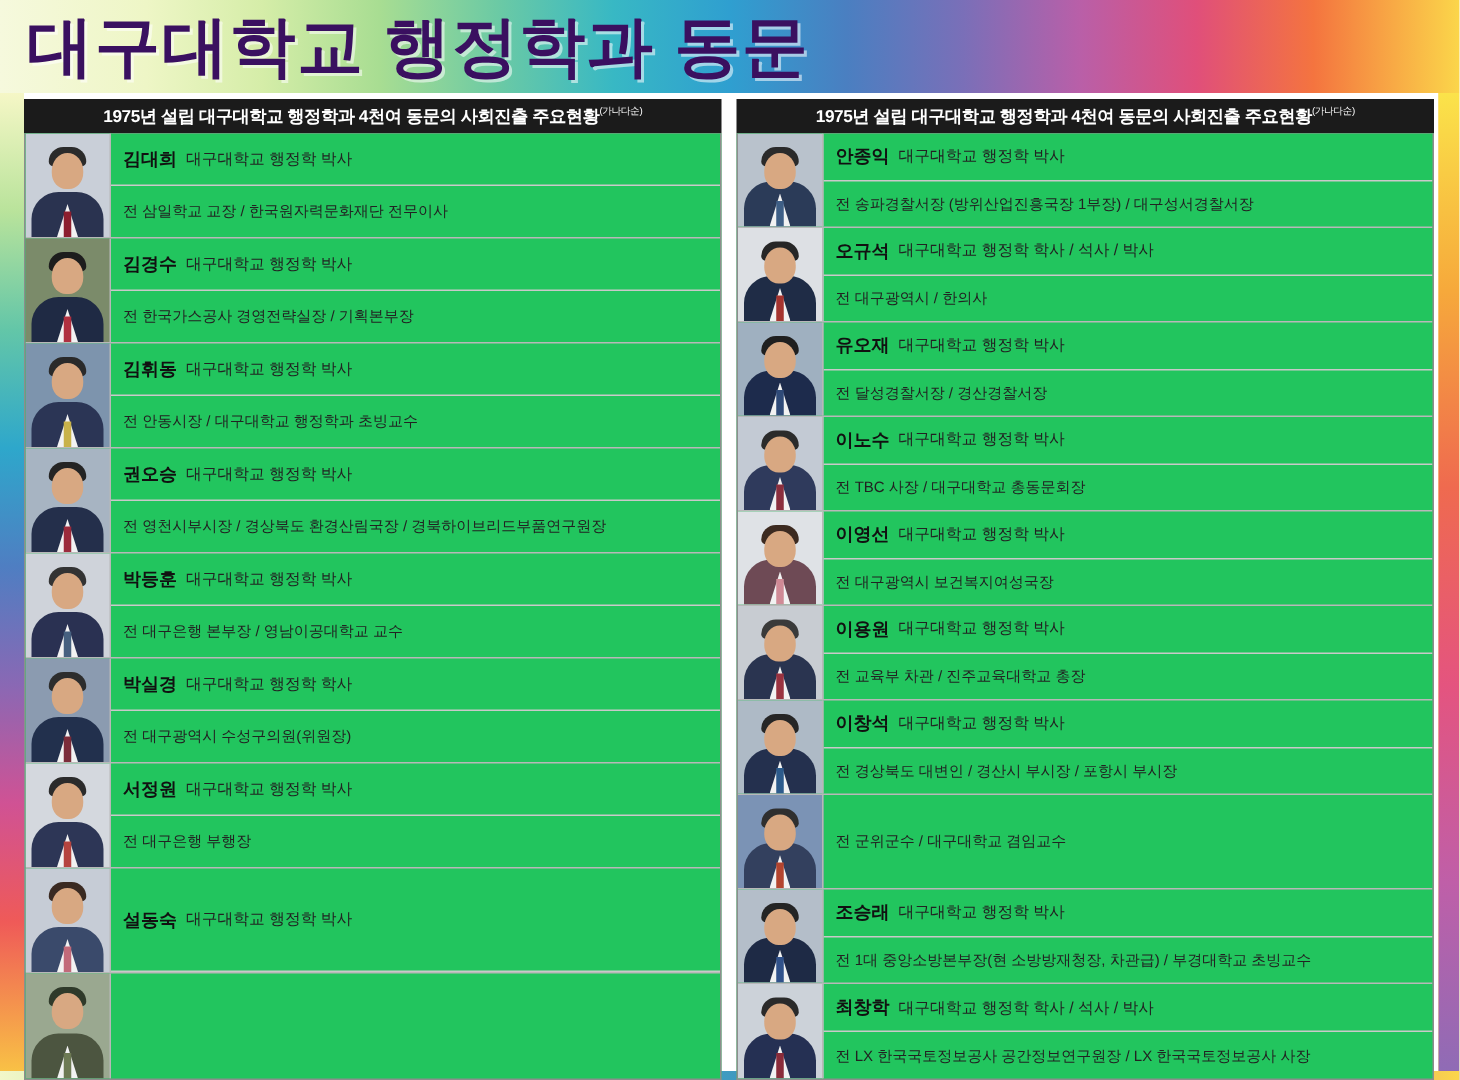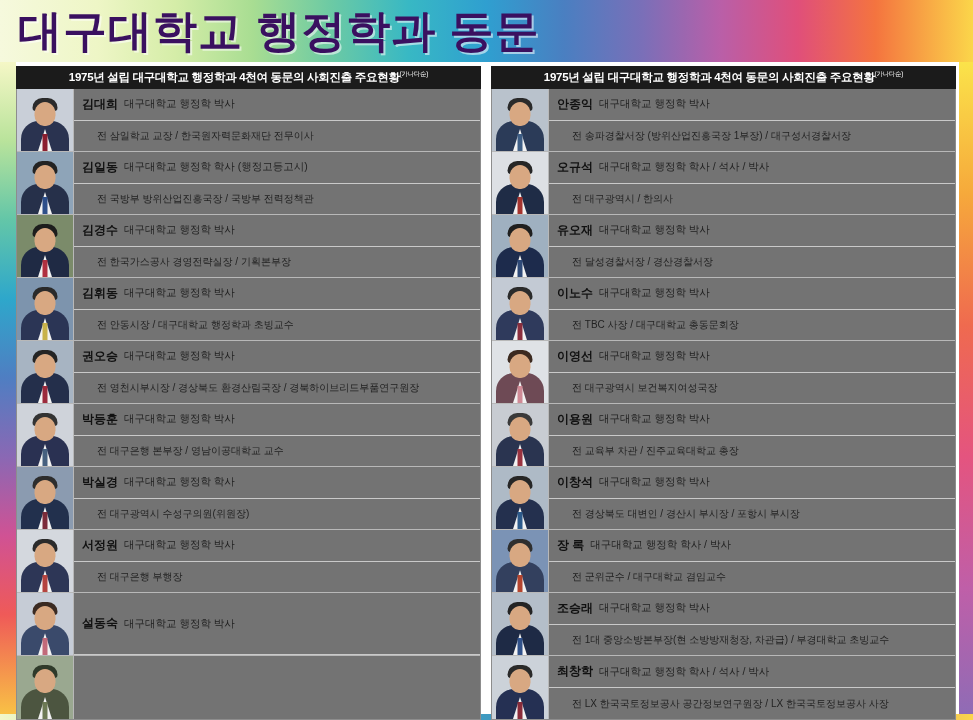--- a/index.html
+++ b/index.html
@@ -136,21 +136,21 @@
     font-size: 6.5px;
     font-weight: normal;
     vertical-align: super;
   }
   .table {
     border: 1px solid #8d8d8d;
     border-top: none;
     flex: 1;
     display: flex;
     flex-direction: column;
-    background: #737373;
+    background: #22c55e;
     overflow: hidden;
   }
   .row {
     display: flex;
     border-bottom: 1px solid #b8b8b8;
     height: 70px;
     box-sizing: border-box;
   }
   .row:last-child { border-bottom: none; }
   .photo {
@@ -243,21 +243,20 @@
     white-space: nowrap;
     overflow: hidden;
     text-overflow: ellipsis;
   }
   .career {
     font-size: 10px;
     color: #222;
     white-space: nowrap;
     overflow: hidden;
     text-overflow: ellipsis;
-    margin-left: 15px;
   }
 </style>
 </head>
 <body>
 
 <div class="bg-wrap"></div>
 <div class="bg-top-left-strip"></div>
 <div class="bg-white-body"></div>
 <div class="bg-left-edge"></div>
 <div class="bg-right-edge"></div>
@@ -285,38 +284,20 @@
           <div class="info-top">
             <span class="name">김대희</span>
             <span class="degree">대구대학교 행정학 박사</span>
           </div>
           <div class="info-bottom">
             <span class="career">전 삼일학교 교장 / 한국원자력문화재단 전무이사</span>
           </div>
         </div>
       </div>
 
-      <div class="row">
-        <div class="photo" style="background: rgb(142, 164, 184);">
-          <div class="body" style="background: rgb(38, 48, 74);"></div>
-            <div class="shirt"></div>
-            <div class="tie" style="background: rgb(46, 79, 138);"></div>
-            <div class="hair" style="background: rgb(35, 35, 35);"></div>
-            <div class="head"></div>
-        </div>
-        <div class="info">
-          <div class="info-top">
-            <span class="name">김일동</span>
-            <span class="degree">대구대학교 행정학 학사 (행정고등고시)</span>
-          </div>
-          <div class="info-bottom">
-            <span class="career">전 국방부 방위산업진흥국장 / 국방부 전력정책관</span>
-          </div>
-        </div>
-      </div>
 
       <div class="row">
         <div class="photo" style="background: rgb(123, 139, 106);">
           <div class="body" style="background: rgb(31, 42, 68);"></div>
             <div class="shirt"></div>
             <div class="tie" style="background: rgb(176, 48, 64);"></div>
             <div class="hair" style="background: rgb(29, 29, 29);"></div>
             <div class="head"></div>
         </div>
         <div class="info">
@@ -595,24 +576,20 @@
 
       <div class="row">
         <div class="photo" style="background: rgb(123, 147, 181);">
           <div class="body" style="background: rgb(51, 64, 94);"></div>
             <div class="shirt"></div>
             <div class="tie" style="background: rgb(180, 69, 47);"></div>
             <div class="hair" style="background: rgb(47, 47, 47);"></div>
             <div class="head"></div>
         </div>
         <div class="info">
-          <div class="info-top">
-            <span class="name">장 록</span>
-            <span class="degree">대구대학교 행정학 학사 / 박사</span>
-          </div>
           <div class="info-bottom">
             <span class="career">전 군위군수 / 대구대학교 겸임교수</span>
           </div>
         </div>
       </div>
 
       <div class="row">
         <div class="photo" style="background: rgb(180, 190, 201);">
           <div class="body" style="background: rgb(30, 42, 69);"></div>
             <div class="shirt"></div>

